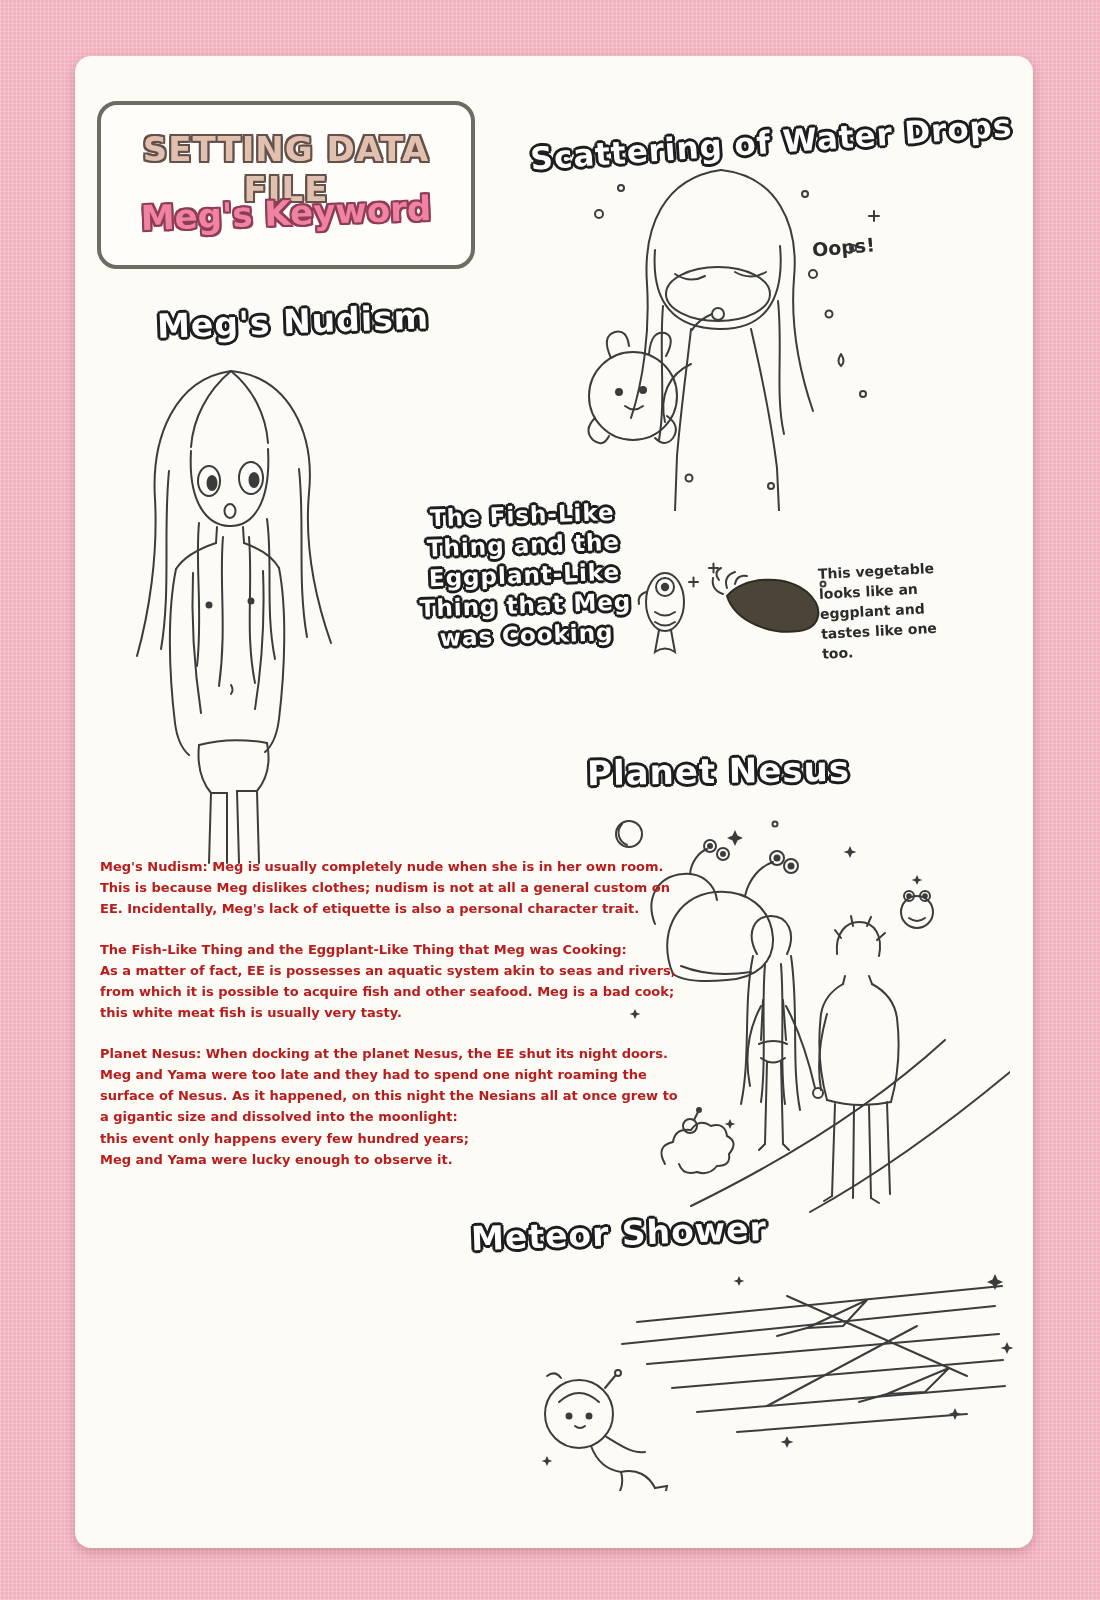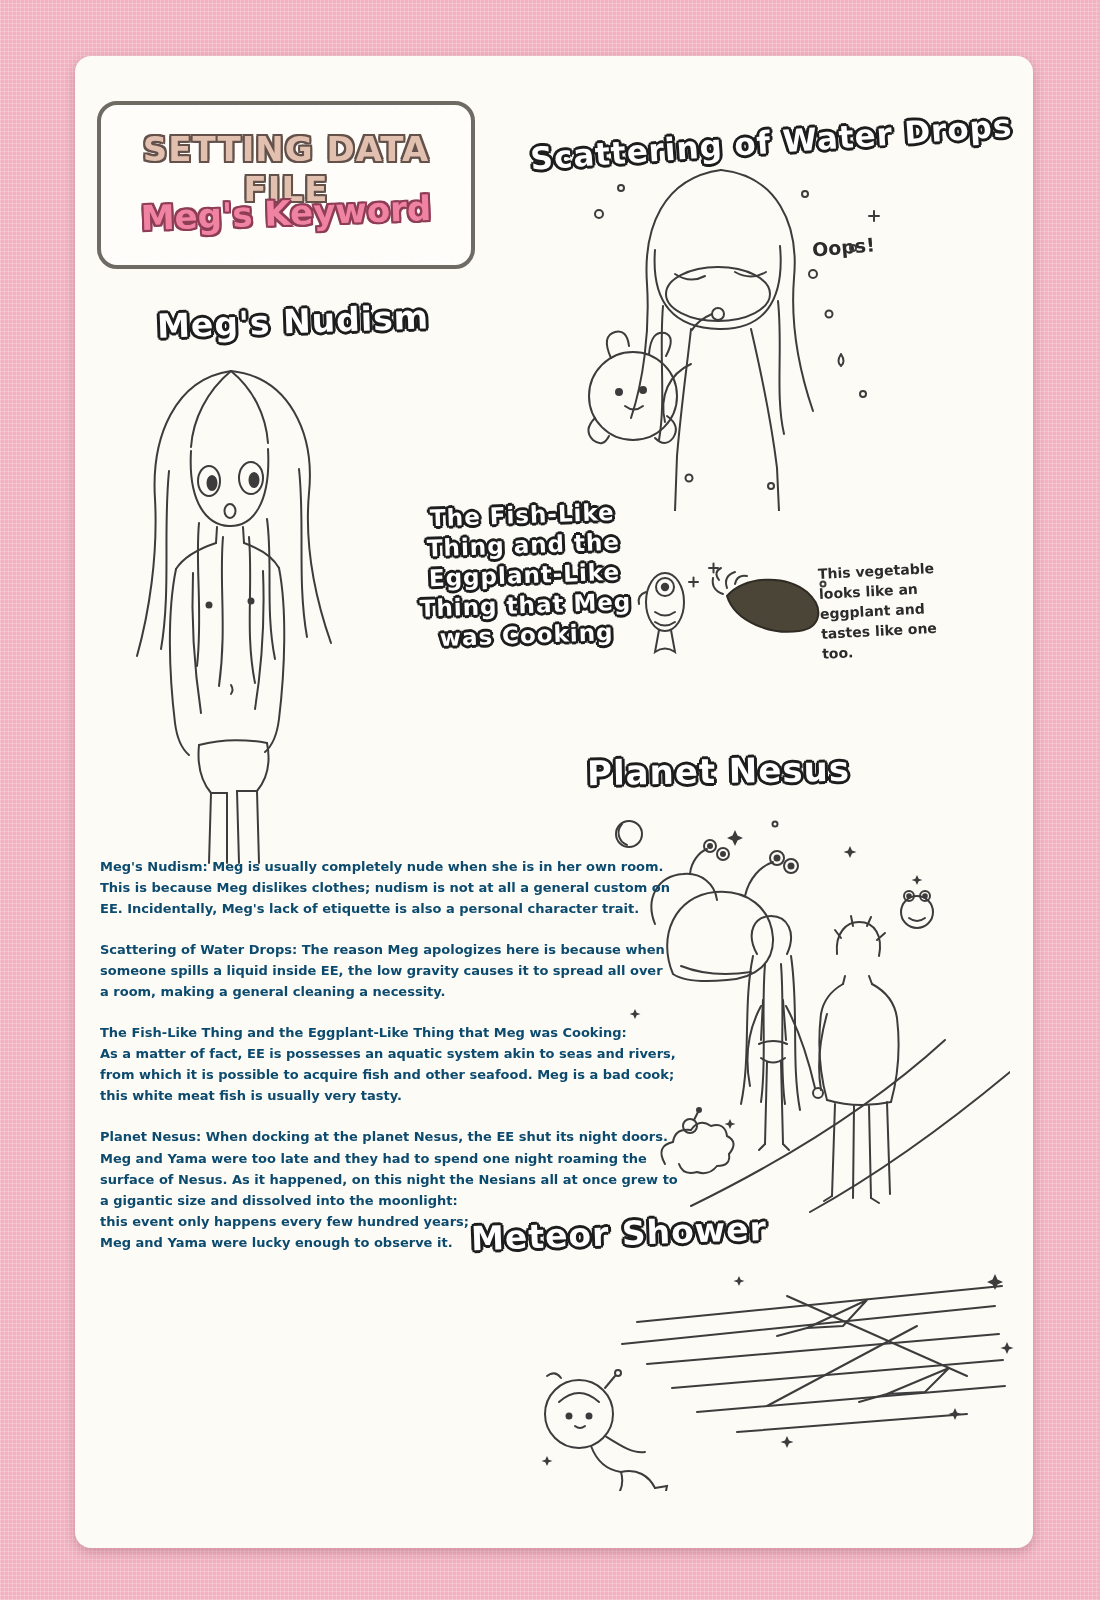--- a/index.html
+++ b/index.html
@@ -61,21 +61,21 @@
     white-space:normal; text-align:center; line-height:1.3; transform:rotate(-2deg);
   }
   
   .note { position:absolute; font-weight:bold; color:#2b2b2b; }
   .oops { left:737px; top:180px; font-size:19px; transform:rotate(-5deg); }
   .eggplant-note { left:745px; top:505px; width:150px; font-size:14px; line-height:1.42; transform:rotate(-3deg); }
   
   .paragraphs { position:absolute; left:25px; top:800px; width:600px; }
   .paragraphs p {
     margin:0 0 20px; font-size:13px; font-weight:bold; line-height:1.62;
-    color:#0c4a6e; white-space:pre-line;
+    color:#b91c1c; white-space:pre-line;
   }
   
   .illu { position:absolute; }
   .illu svg { display:block; width:100%; height:100%; }
   .illu-water  { left:488px; top:100px;  width:320px; height:355px; }
   .illu-meg    { left:28px;  top:295px;  width:275px; height:515px; }
   .illu-fish   { left:552px; top:498px;  width:205px; height:118px; }
   .illu-nesus  { left:520px; top:748px;  width:415px; height:412px; }
   .illu-meteor { left:412px; top:1200px; width:528px; height:235px; }
 </style>
@@ -258,23 +258,20 @@
           <path d="M40 205 L41.7 208.7 L45.5 210 L41.7 211.3 L40 215 L38.3 211.3 L34.5 210 L38.3 208.7 Z"></path>
           <path d="M135 315 L136.7 318.7 L140.5 320 L136.7 321.3 L135 325 L133.3 321.3 L129.5 320 L133.3 318.7 Z"></path>
         </g>
       </svg>
     </div>
 
     <div class="paragraphs">
       <p>Meg's Nudism: Meg is usually completely nude when she is in her own room.
 This is because Meg dislikes clothes; nudism is not at all a general custom on
 EE. Incidentally, Meg's lack of etiquette is also a personal character trait.</p>
-      <p>Scattering of Water Drops: The reason Meg apologizes here is because when
-someone spills a liquid inside EE, the low gravity causes it to spread all over
-a room, making a general cleaning a necessity.</p>
       <p>The Fish-Like Thing and the Eggplant-Like Thing that Meg was Cooking:
 As a matter of fact, EE is possesses an aquatic system akin to seas and rivers,
 from which it is possible to acquire fish and other seafood. Meg is a bad cook;
 this white meat fish is usually very tasty.</p>
       <p>Planet Nesus: When docking at the planet Nesus, the EE shut its night doors.
 Meg and Yama were too late and they had to spend one night roaming the
 surface of Nesus. As it happened, on this night the Nesians all at once grew to
 a gigantic size and dissolved into the moonlight:
 this event only happens every few hundred years;
 Meg and Yama were lucky enough to observe it.</p>

